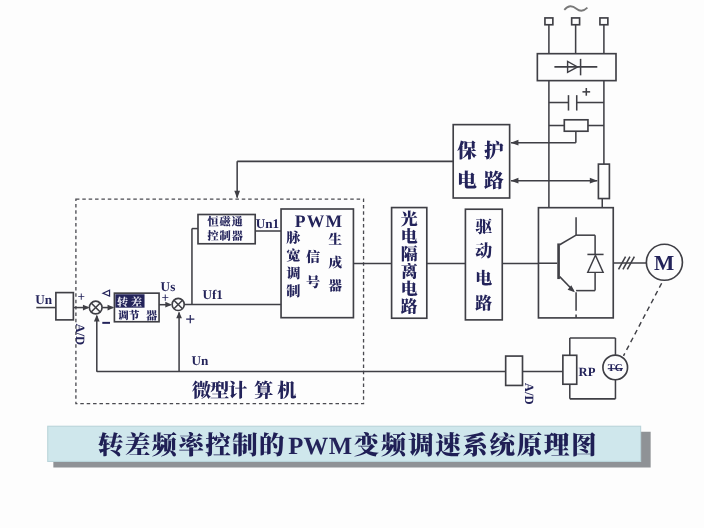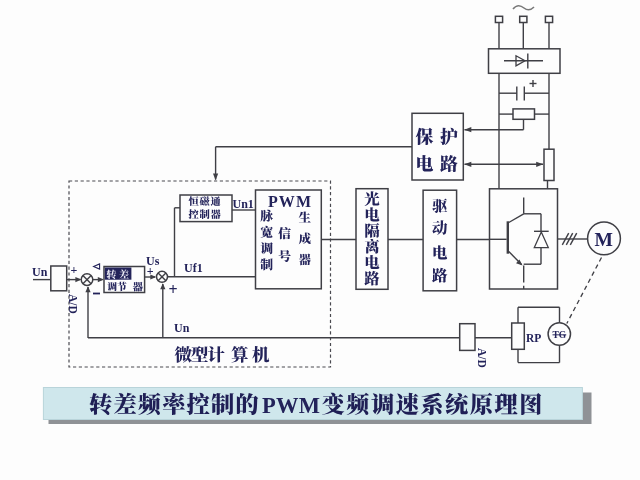--- a/index.html
+++ b/index.html
@@ -1,14 +1,14 @@
 <!DOCTYPE html>
 <html><head><meta charset="utf-8"><style>
 html,body{margin:0;padding:0;background:#fdfdfd}
-#page{width:640px;height:424px;overflow:hidden}
+#page{width:640px;height:480px;overflow:hidden}
 </style></head><body>
 <div id="page"><svg width="640" height="480" viewBox="0 0 640 480">
 <rect width="640" height="480" fill="#fdfdfd"></rect>
 <style>
  .w{stroke:#3f3f45;stroke-width:1.4;fill:none}
  .b{stroke:#3f3f45;stroke-width:1.5;fill:#fdfdfd}
  .ah{fill:#3f3f45;stroke:none}
  text{font-family:"Liberation Serif",serif;font-weight:bold;fill:#23235a}
 </style>
 <defs>

